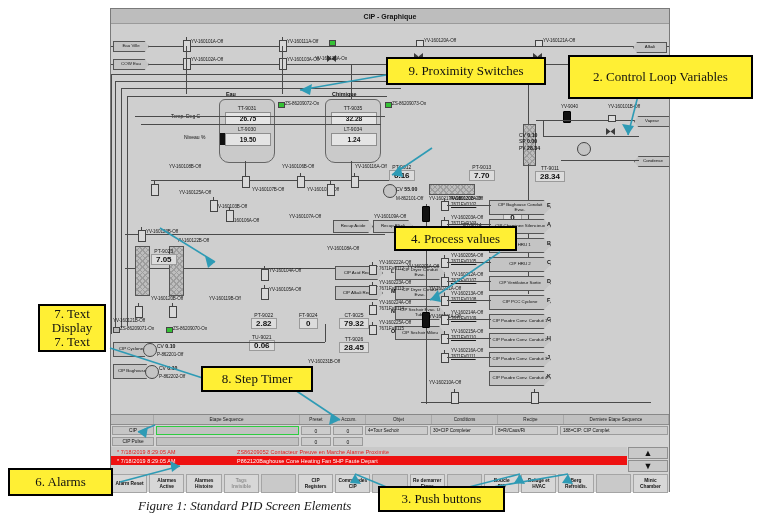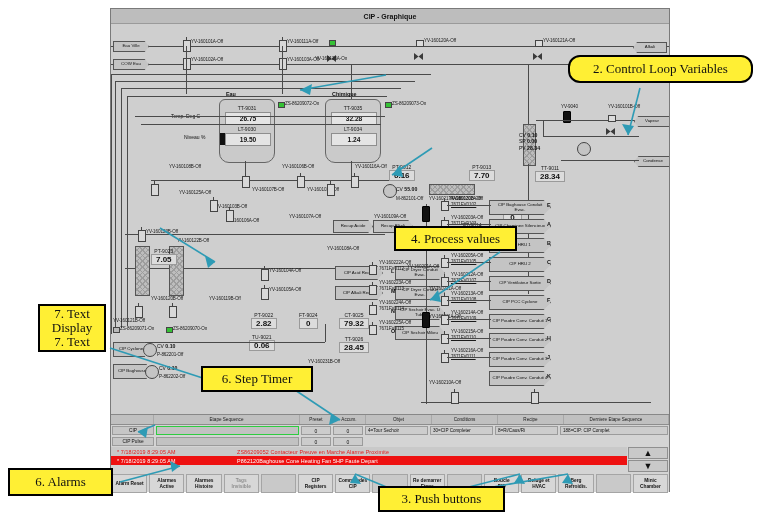--- a/index.html
+++ b/index.html
@@ -591,24 +591,26 @@
       <polygon points="215,382 205,376 208,388"></polygon>
       <polygon points="138,432 148,427 146,438"></polygon>
       <polygon points="340,420 331,414 329,425"></polygon>
       <polygon points="180,466 170,461 172,472"></polygon>
       <polygon points="355,474 361,484 350,483"></polygon>
       <polygon points="520,474 525,484 514,483"></polygon>
       <polygon points="568,474 573,484 562,483"></polygon>
     </g>
   </svg>
 
-  <div class="callout" style="left:568px;top:55px;width:185px;height:28px;border-radius:12px;">2. Control Loop Variables</div>
+  <div class="callout" style="left:386px;top:57px;width:160px;height:28px;">9. Proximity Switches</div>
+  <div class="callout" style="left:568px;top:55px;width:185px;height:44px;">2. Control Loop Variables</div>
   <div class="callout" style="left:394px;top:226px;width:123px;height:25px;">4. Process values</div>
   <div class="callout" style="left:38px;top:304px;width:68px;height:48px;flex-direction:column;">
     <span>7. Text
 Display</span>
     <span>7. Text</span>
   </div>
-  <div class="callout" style="left:201px;top:366px;width:112px;height:26px;">6. Step Timer</div>
+  <div class="callout" style="left:201px;top:366px;width:112px;height:26px;">8. Step Timer</div>
   <div class="callout" style="left:8px;top:468px;width:105px;height:28px;">6. Alarms</div>
   <div class="callout" style="left:378px;top:486px;width:127px;height:26px;">3. Push buttons</div>
 
+  <div class="caption">Figure 1: Standard PID Screen Elements</div>
 </div>
 
 </body></html>

